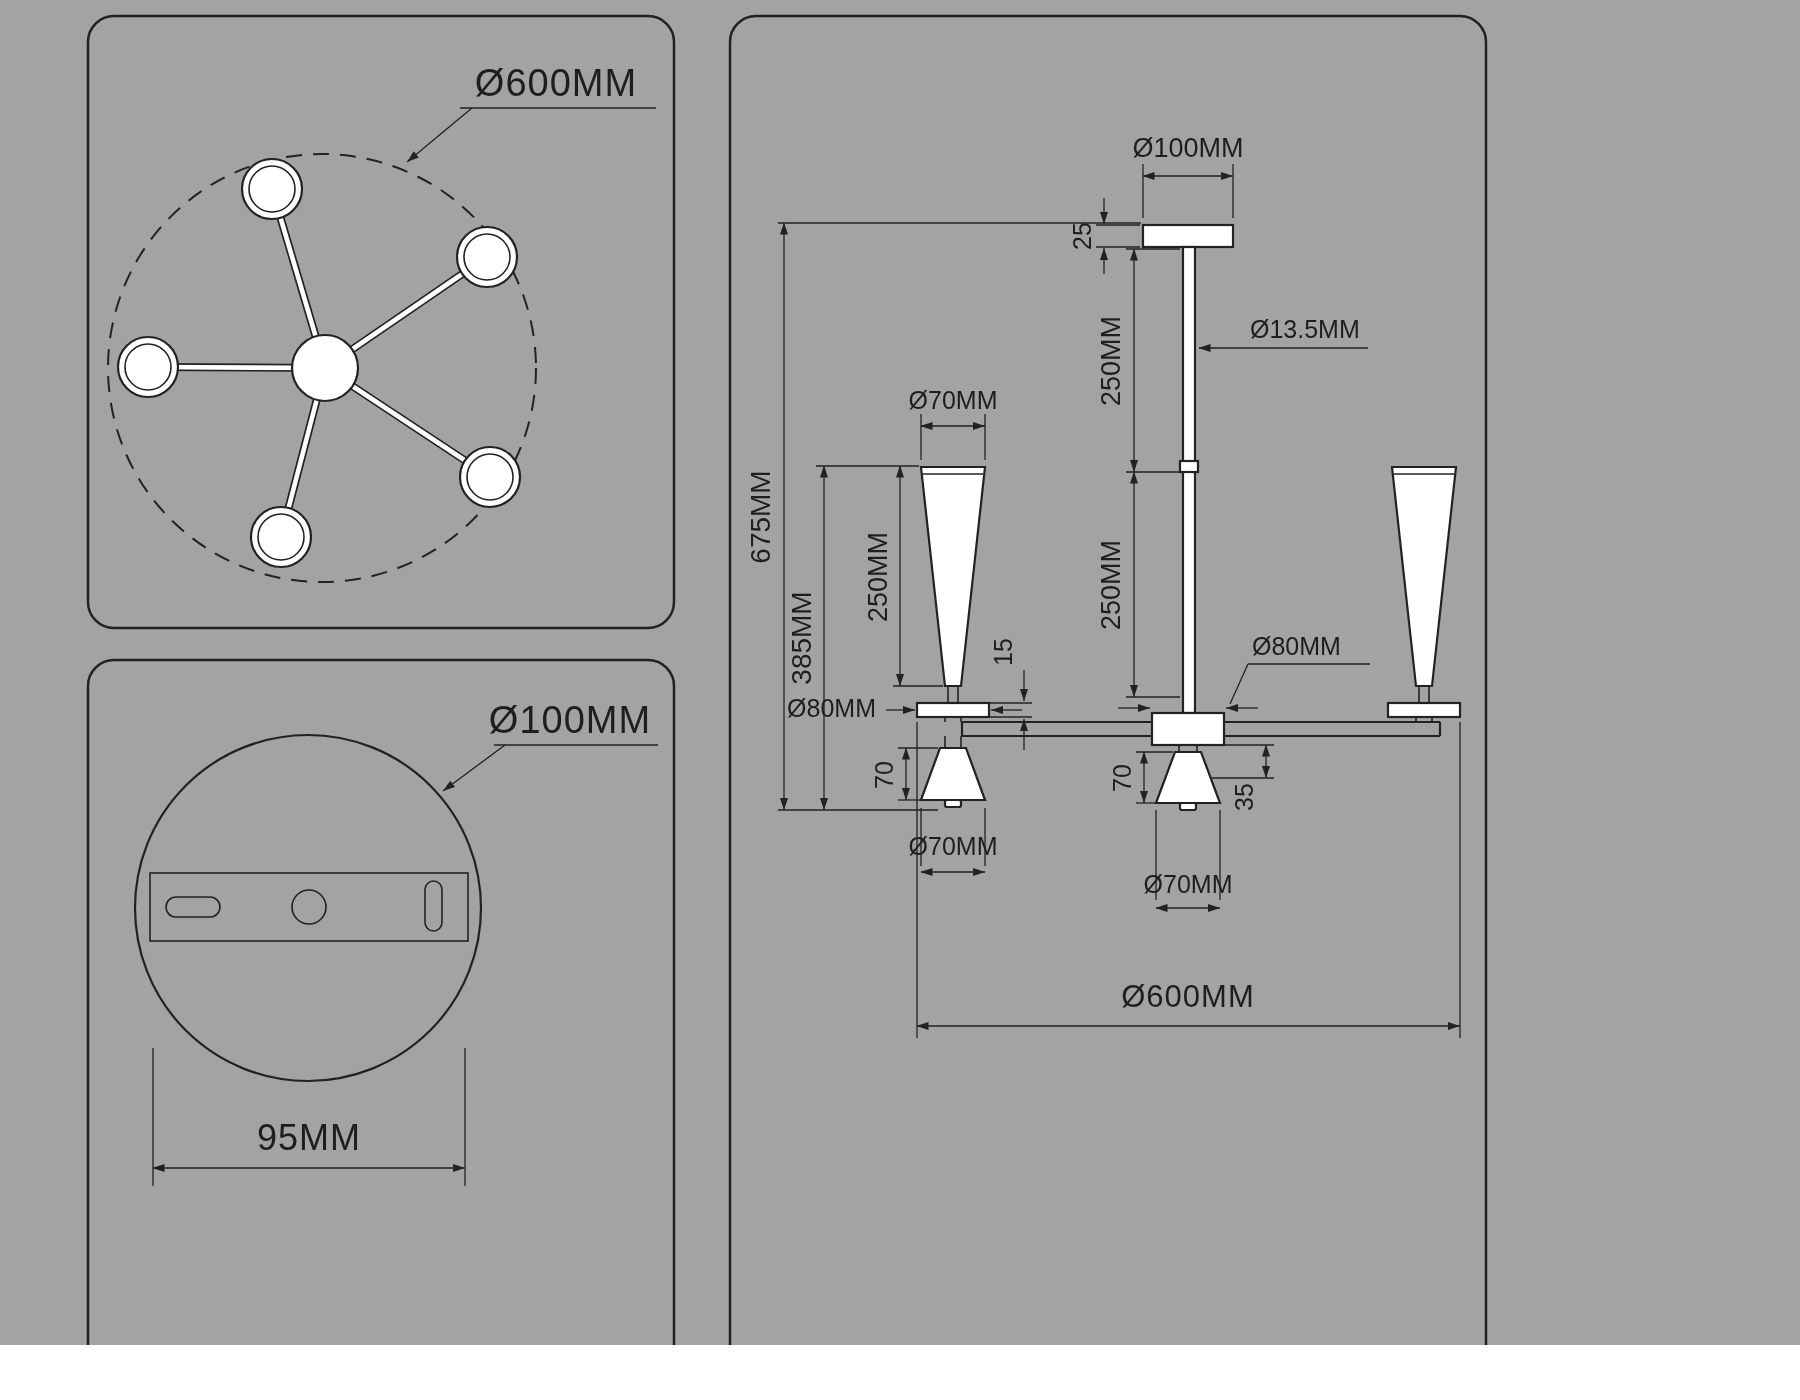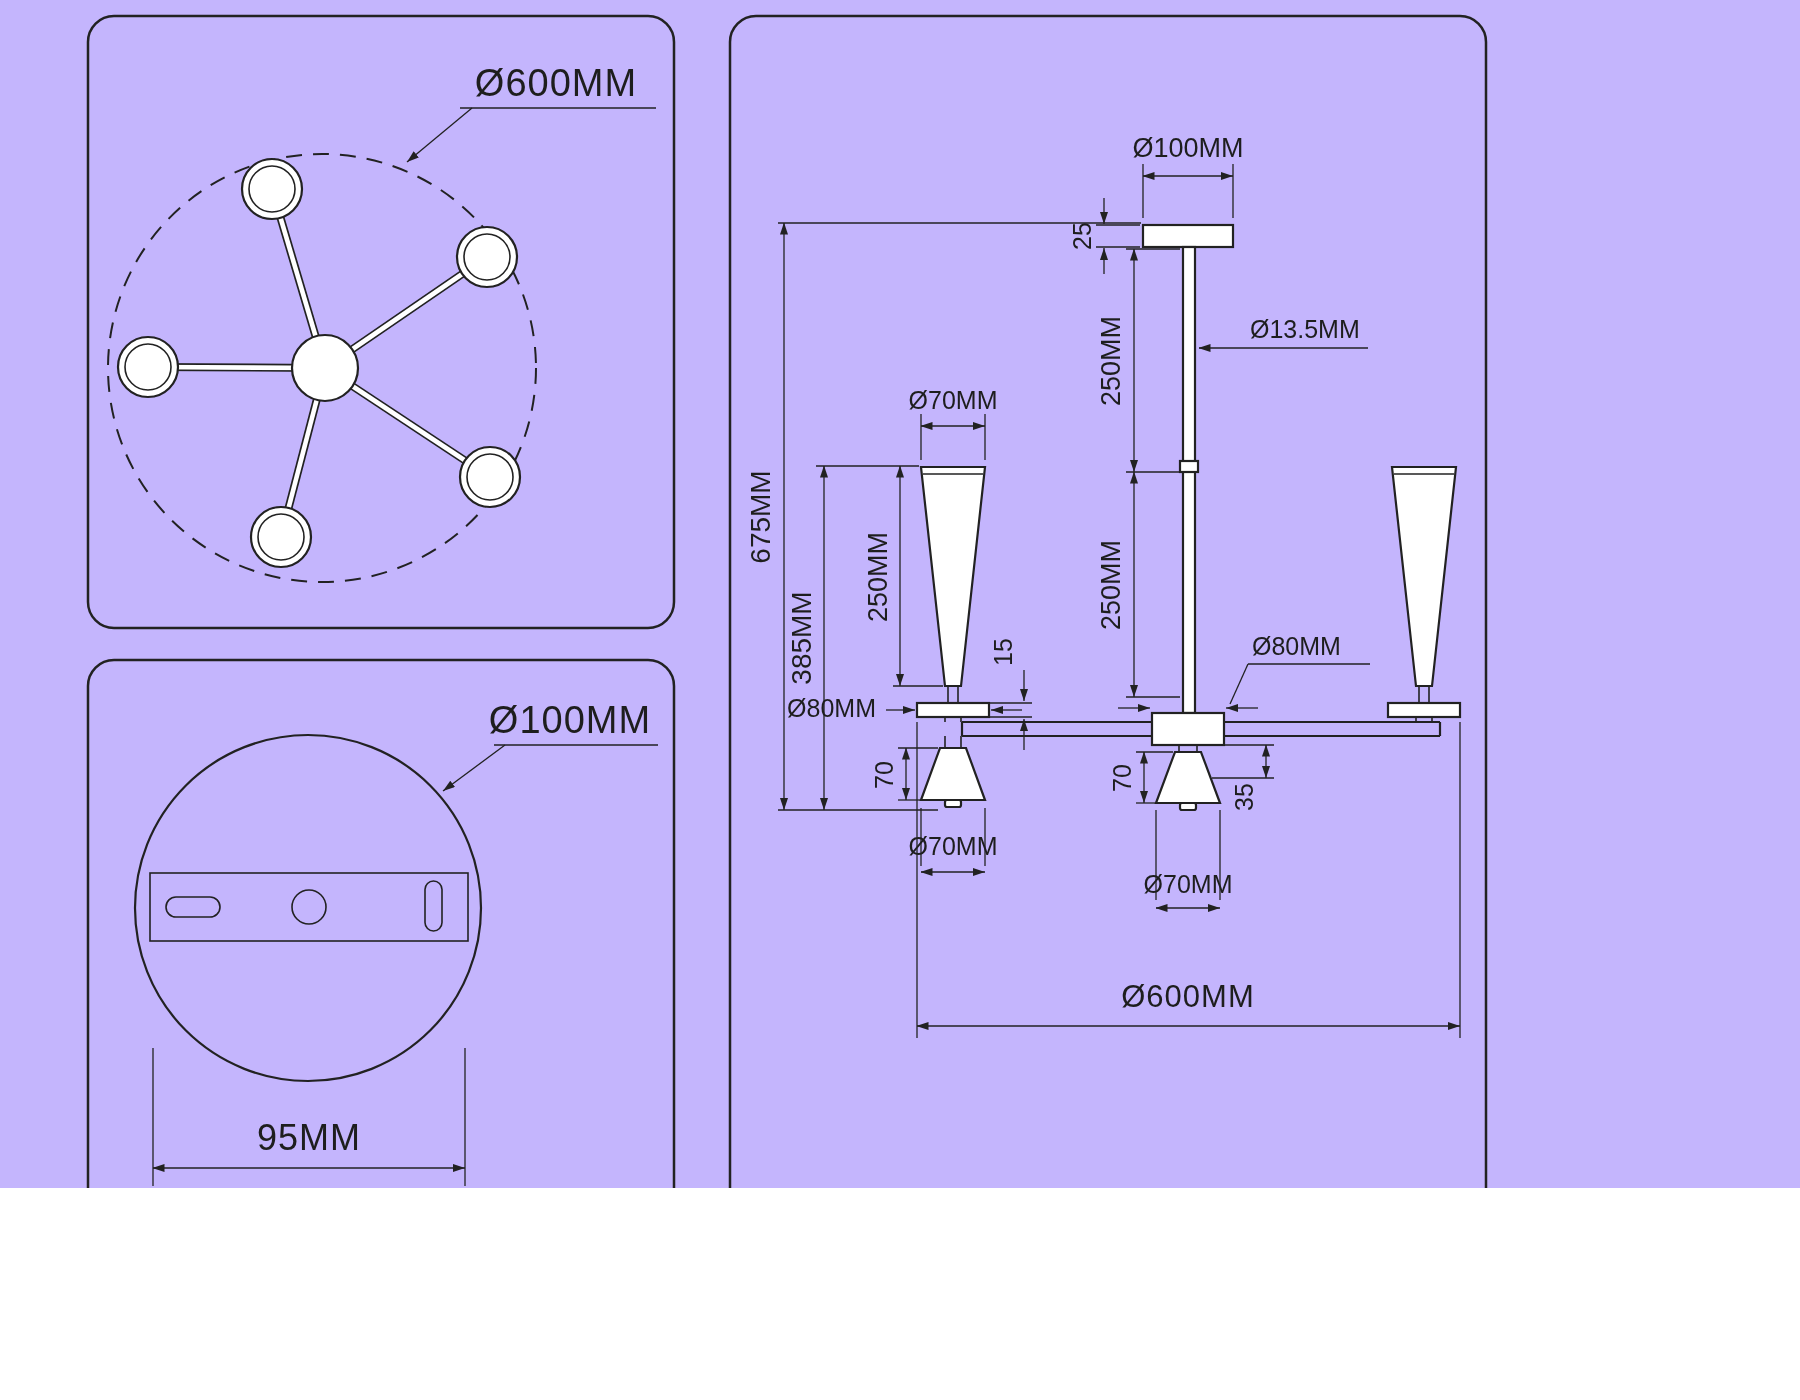--- a/index.html
+++ b/index.html
@@ -1,17 +1,17 @@
 <!DOCTYPE html>
 <html><head>
 <meta charset="utf-8">
 <title>Technical Drawing</title>
 <style>
   html,body{margin:0;padding:0;background:#ffffff}
-  .canvas{position:relative;width:1800px;height:1188px;background:#c4b5fd;overflow:hidden}
+  .canvas{position:relative;width:1800px;height:1345px;background:#a3a3a3;overflow:hidden}
   svg{display:block}
   .panel{fill:none;stroke:#222;stroke-width:2.5}
   .obj{fill:#ffffff;stroke:#222;stroke-width:2.2}
   .ln{stroke:#222;stroke-width:2.2;fill:none}
   .ln15{stroke:#222;stroke-width:1.6;fill:none}
   .dash{fill:none;stroke:#222;stroke-width:2;stroke-dasharray:16 11}
   .armO{stroke:#222;stroke-width:8;fill:none}
   .armI{stroke:#ffffff;stroke-width:4.6;fill:none}
   .thin{stroke:#222;stroke-width:1.3;fill:none}
   text{font-family:"Liberation Sans","DejaVu Sans",sans-serif;fill:#1e1e1e}

